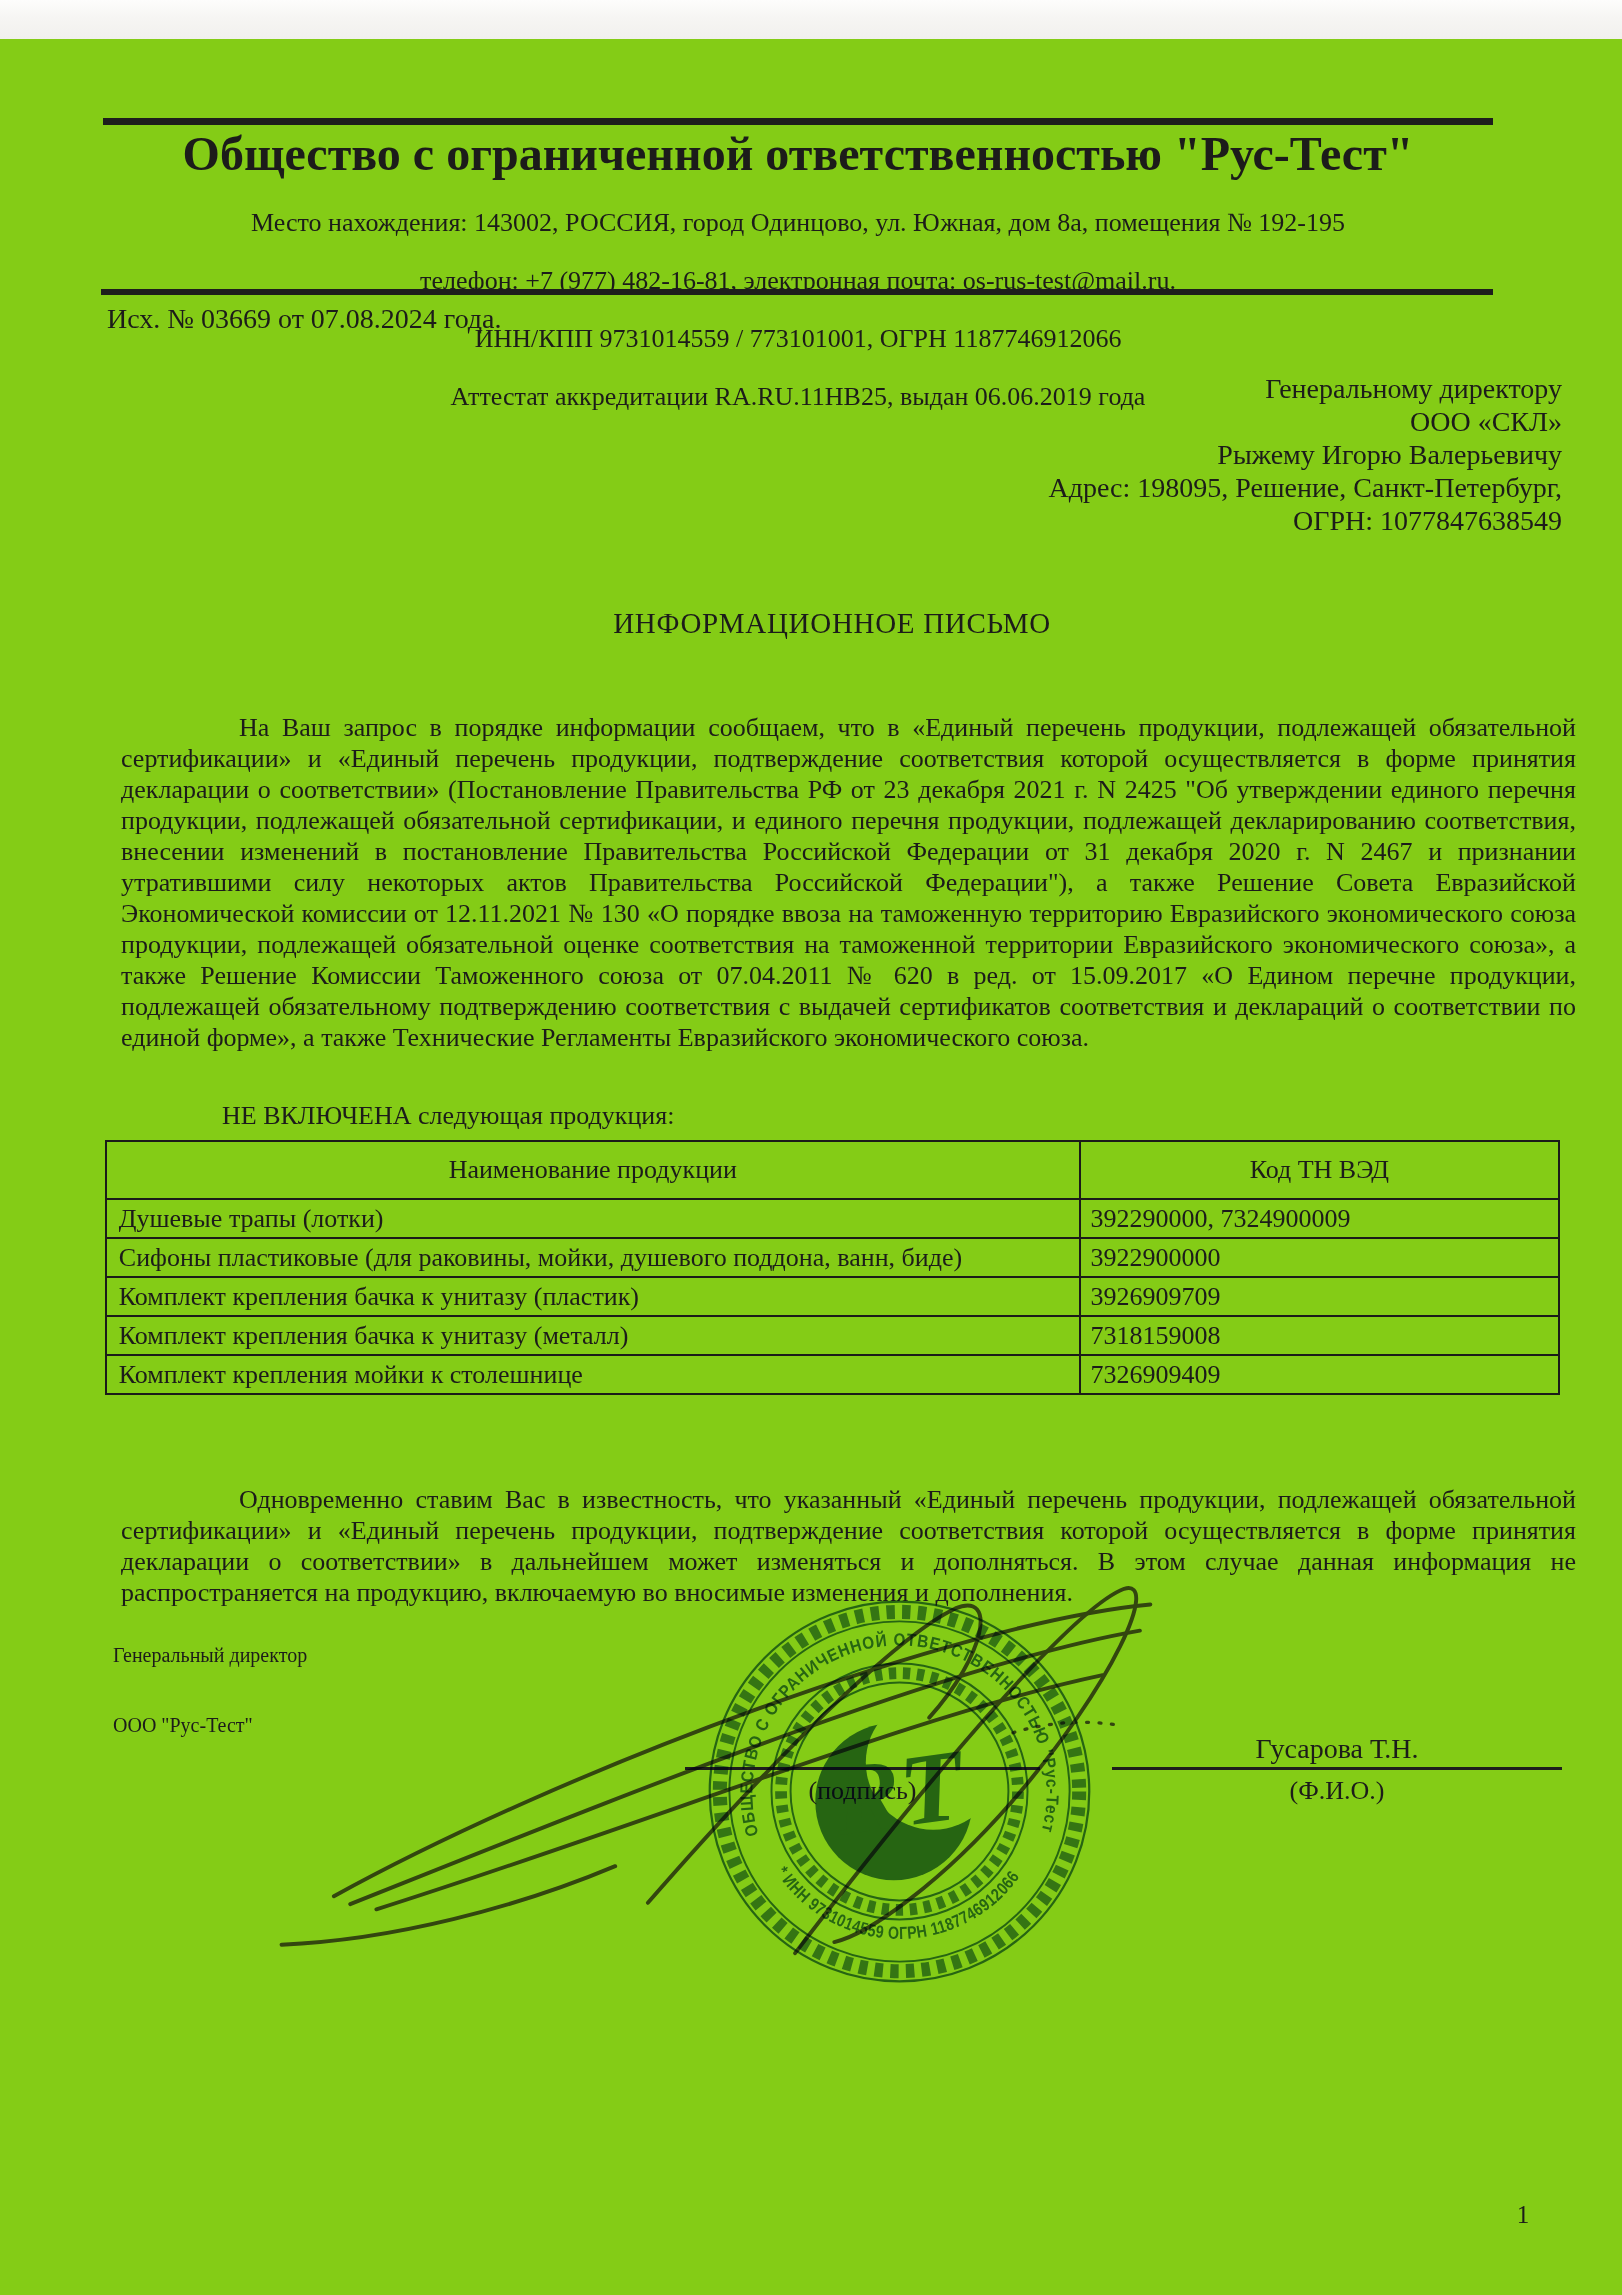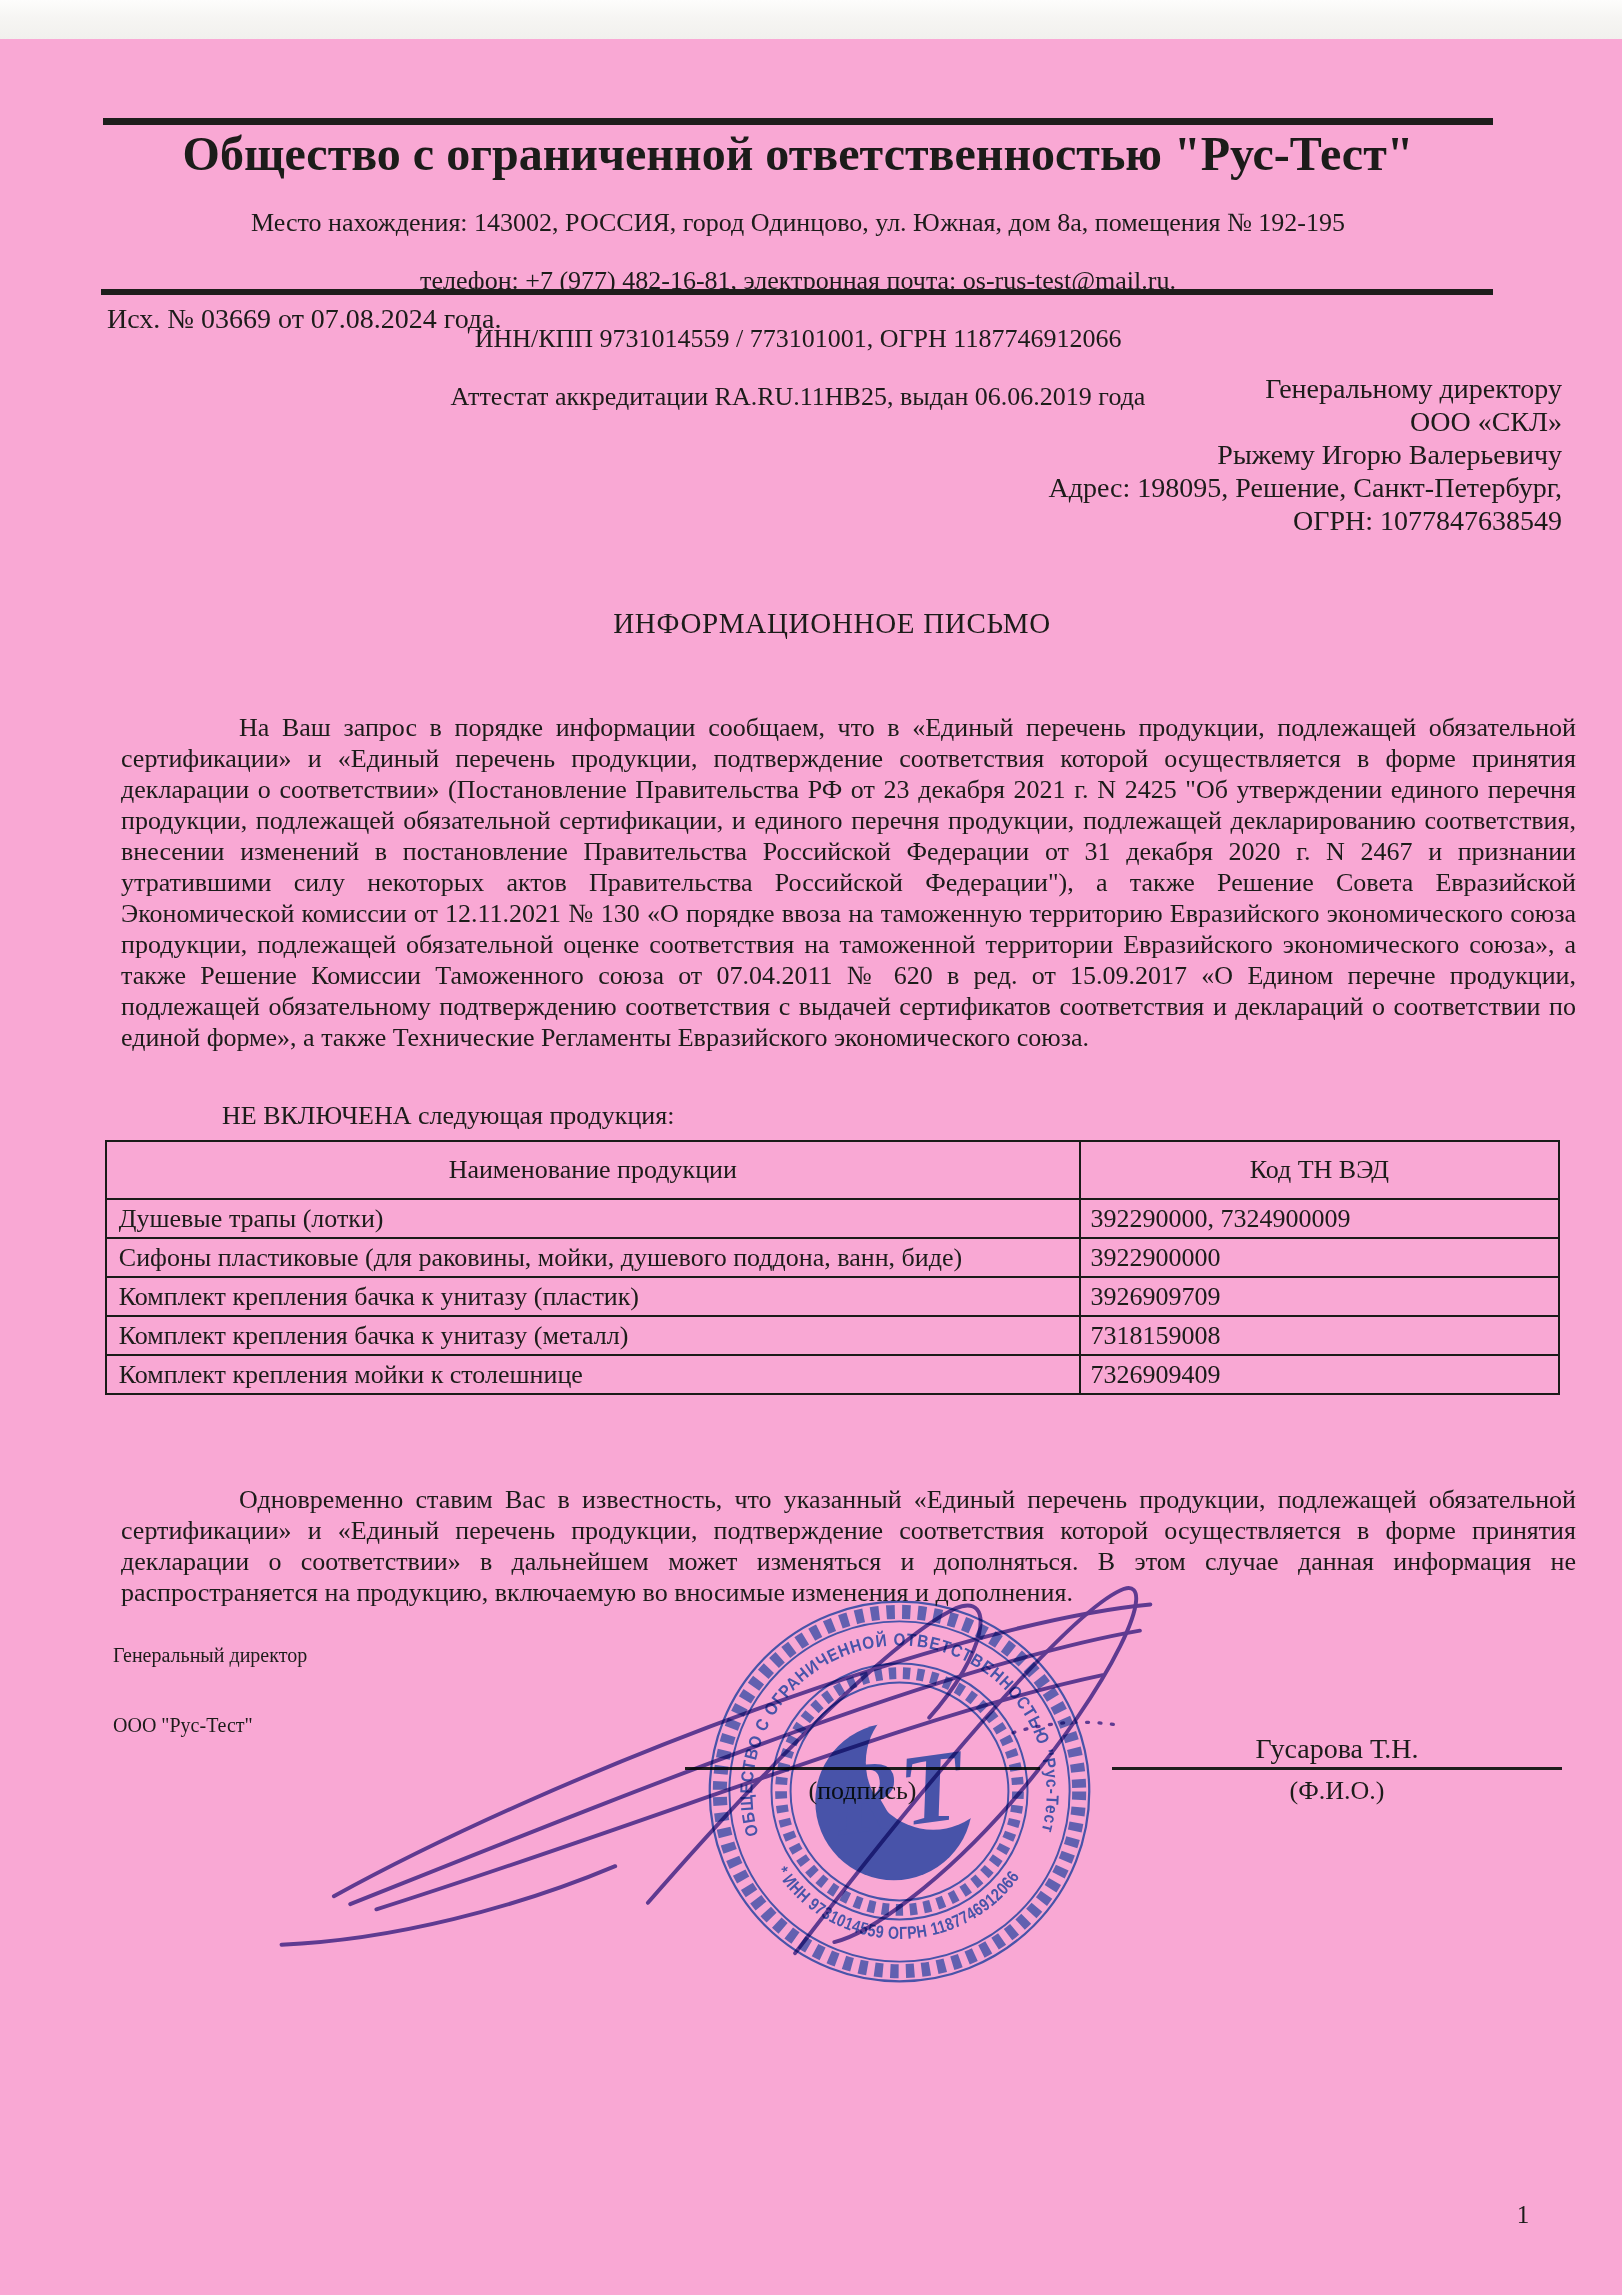--- a/index.html
+++ b/index.html
@@ -1,19 +1,19 @@
 <!DOCTYPE html>
 <html style="font-size:10.5px"><head>
 <meta charset="utf-8">
 <style>
   html,body{margin:0;padding:0;background:#888;}
   .page{
     position:relative;
     width:1623px;height:2295px;
-    background:#f9a8d4;
+    background:#84cc16;
     font-family:"Liberation Serif","DejaVu Serif",serif;
     color:#1c1c1a;
     overflow:hidden;
   }
   .page::before{ 
     content:"";position:absolute;left:0;top:0;width:100%;height:39px;
     background:linear-gradient(180deg,#fdfdfc 0px,#f6f5f3 18.3px,#f1f0ed 39px);
     z-index:0;
   }
   .rule{position:absolute;background:#1e1e1c;z-index:1;}

